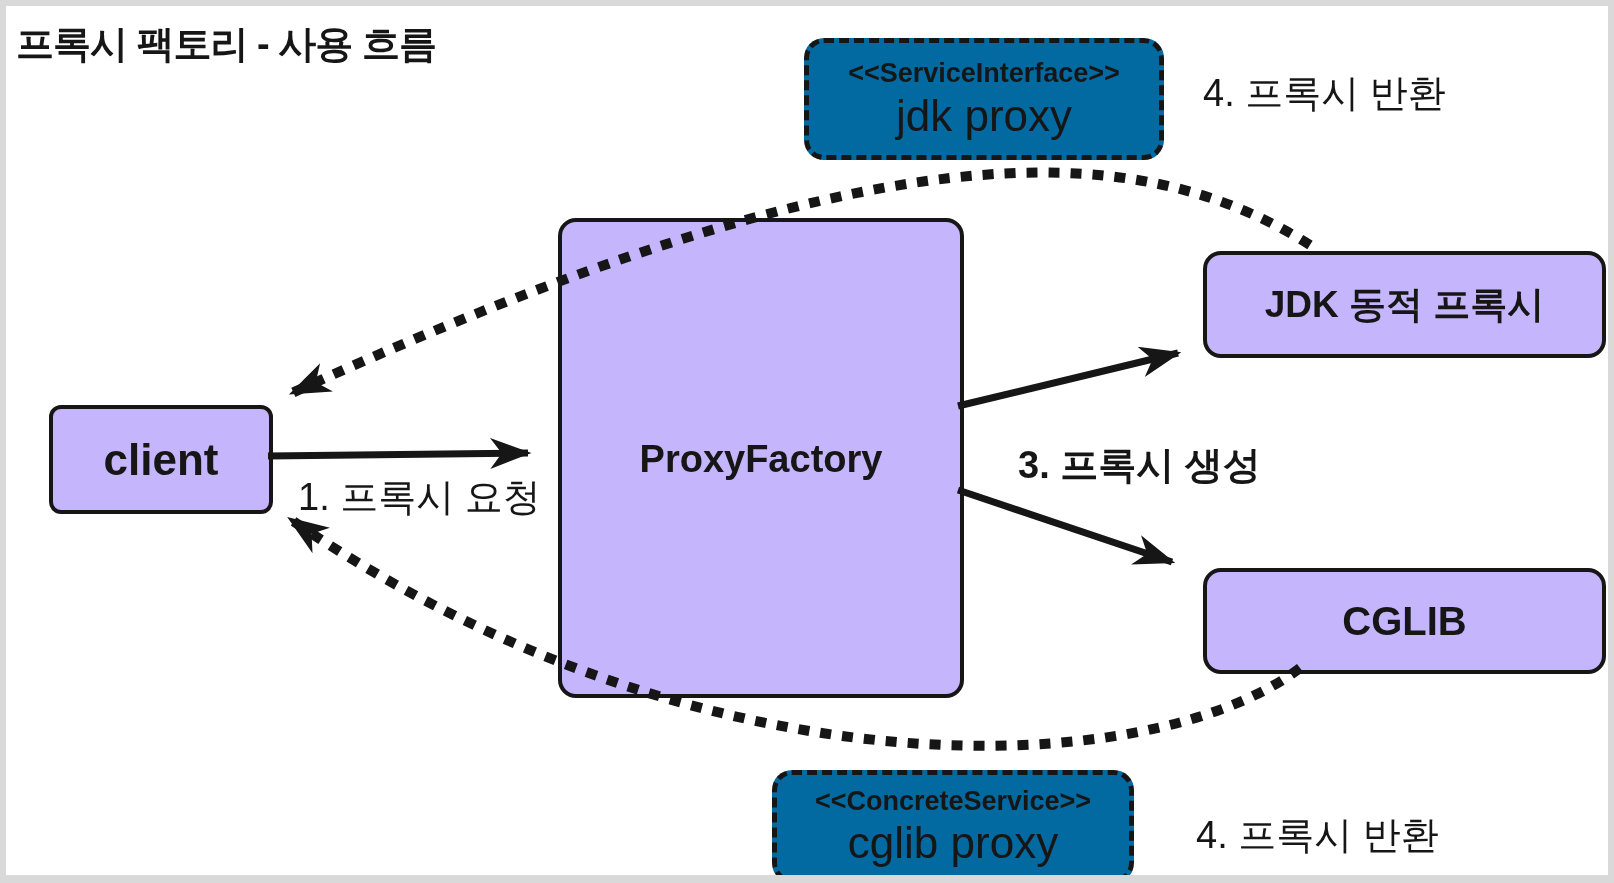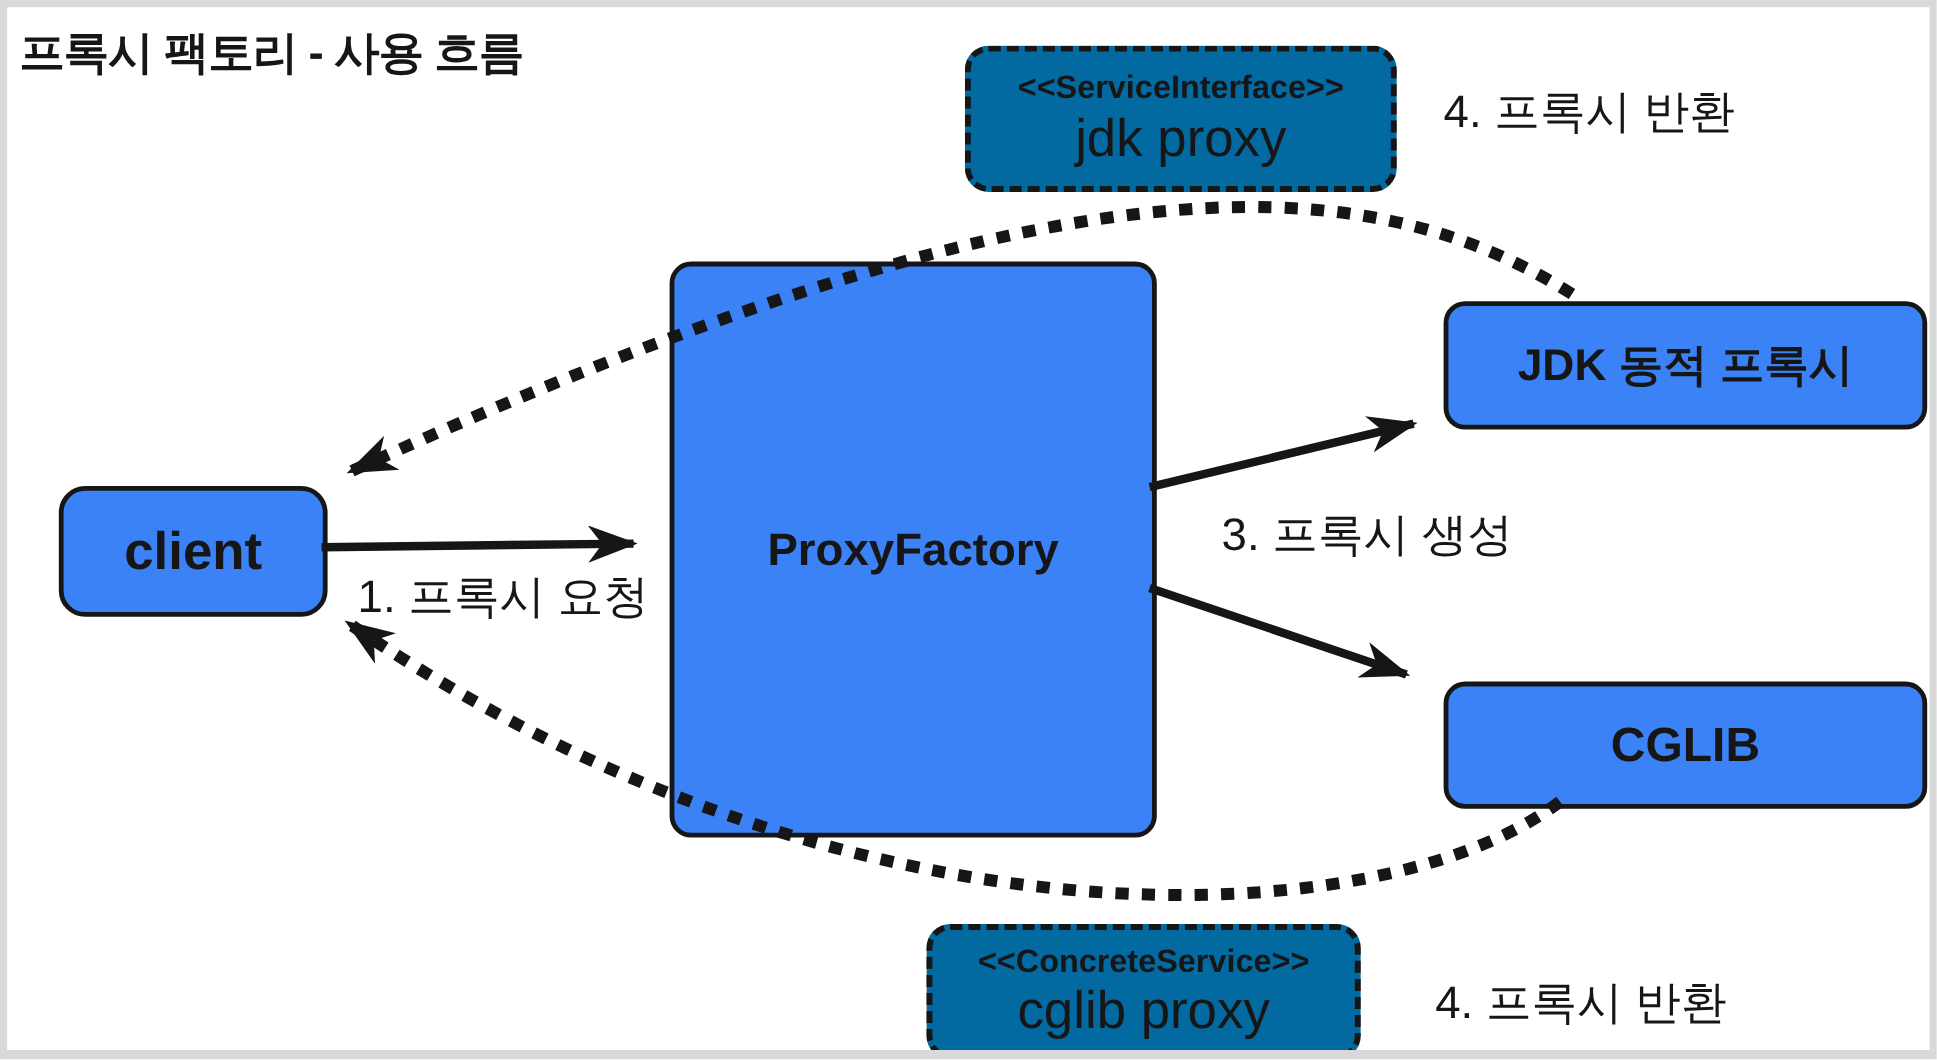--- a/index.html
+++ b/index.html
@@ -20,28 +20,28 @@
     left: 10px; top: 13px;
     font-size: 38px;
     font-weight: bold;
     letter-spacing: -1px;
     white-space: nowrap;
   }
   .node {
     position: absolute;
     border: 4px solid #161616;
     border-radius: 18px;
-    background: #3b82f6;
+    background: #c4b5fd;
     display: flex;
     align-items: center;
     justify-content: center;
     text-align: center;
     font-weight: bold;
   }
-  .node-client   { left: 43px;  top: 399px; width: 224px; height: 109px; font-size: 44px; border-radius: 22px; }
+  .node-client   { left: 43px;  top: 399px; width: 224px; height: 109px; font-size: 44px; border-radius: 12px; }
   .node-factory  { left: 552px; top: 212px; width: 406px; height: 480px; font-weight: normal; }
   .factory-inner { display: flex; flex-direction: row; align-items: center; gap: 20px; padding-top: 2px; }
   .factory-title { font-size: 38px; font-weight: bold; }
   .factory-step  { font-size: 38px; font-weight: normal; }
   .node-jdk      { left: 1197px; top: 245px; width: 403px; height: 107px; font-size: 37px; }
   .node-cglib    { left: 1197px; top: 562px; width: 403px; height: 106px; font-size: 40px; }
   .dashed-node {
     position: absolute;
     border: 5px dashed #161616;
     border-radius: 20px;
@@ -56,21 +56,21 @@
   .dashed-jdk   { left: 798px; top: 32px;  width: 360px; height: 122px; }
   .dashed-cglib { left: 766px; top: 764px; width: 362px; height: 113px; }
   .stereotype { font-size: 27px; font-weight: bold; line-height: 1.1; white-space: nowrap; }
   .proxy-name { font-size: 44px; font-weight: normal; line-height: 1.05; white-space: nowrap; }
   .edge-label {
     position: absolute;
     font-size: 38px;
     white-space: nowrap;
   }
   .lbl-request { left: 292px;  top: 466px; }
-  .lbl-create  { left: 1012px; top: 414px; }
+  .lbl-create  { left: 1012px; top: 434px; font-weight: bold; }
   .lbl-return-top    { left: 1197px; top: 62px; }
   .lbl-return-bottom { left: 1190px; top: 804px; }
   .edges-overlay {
     position: absolute;
     left: 0; top: 0;
     width: 1602px; height: 869px;
     pointer-events: none;
   }
 </style>
 </head>

